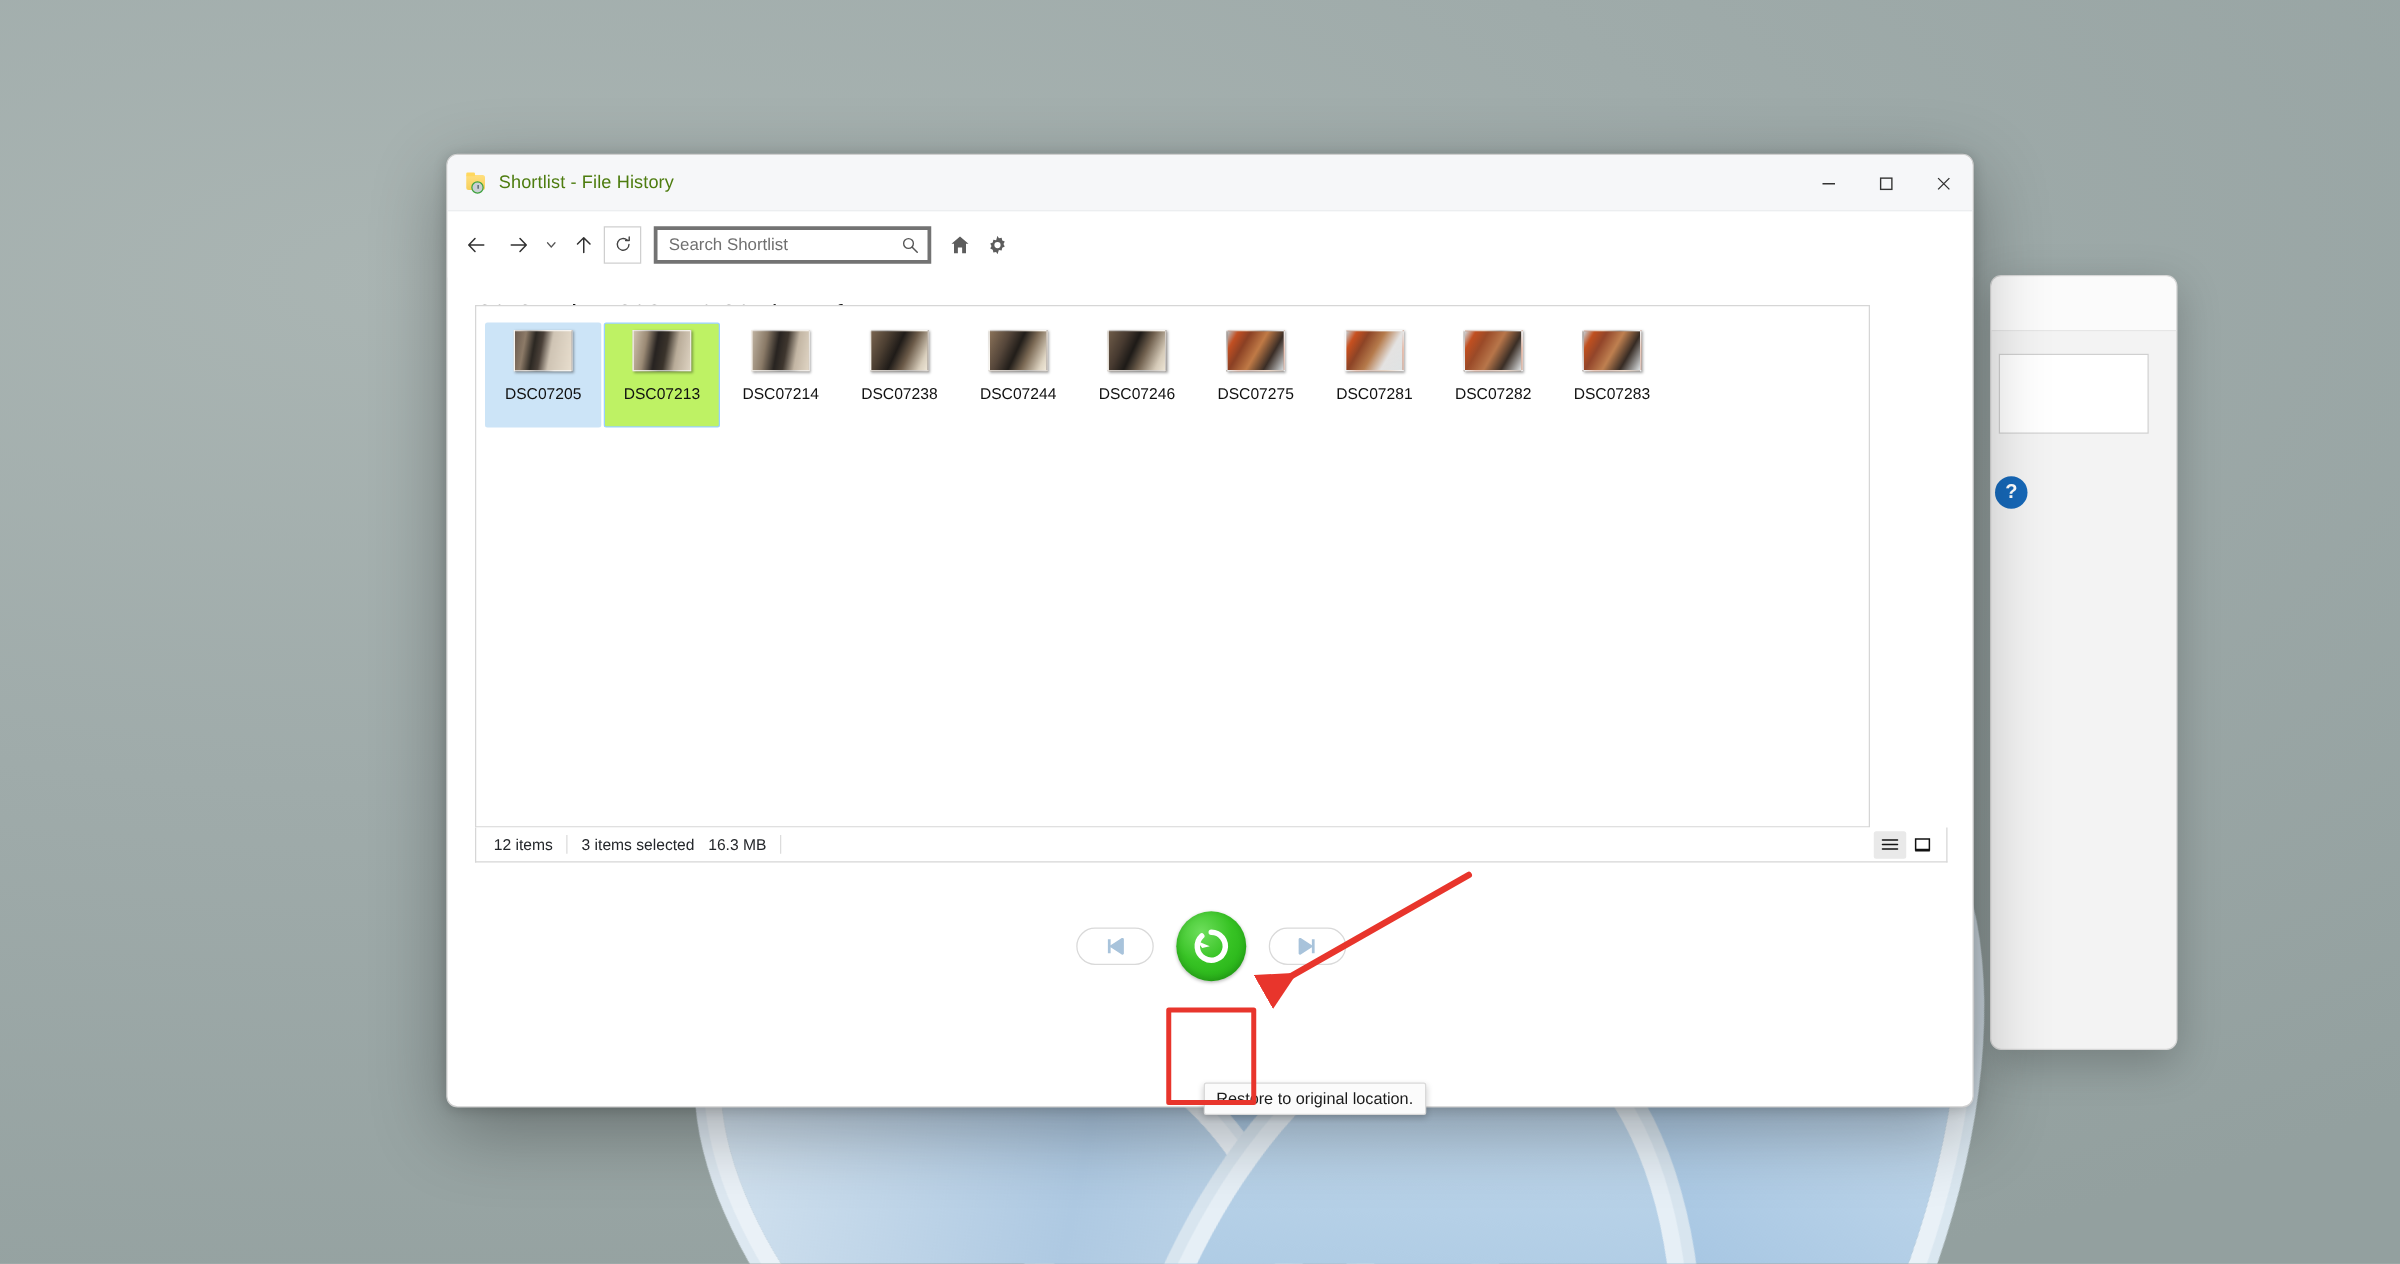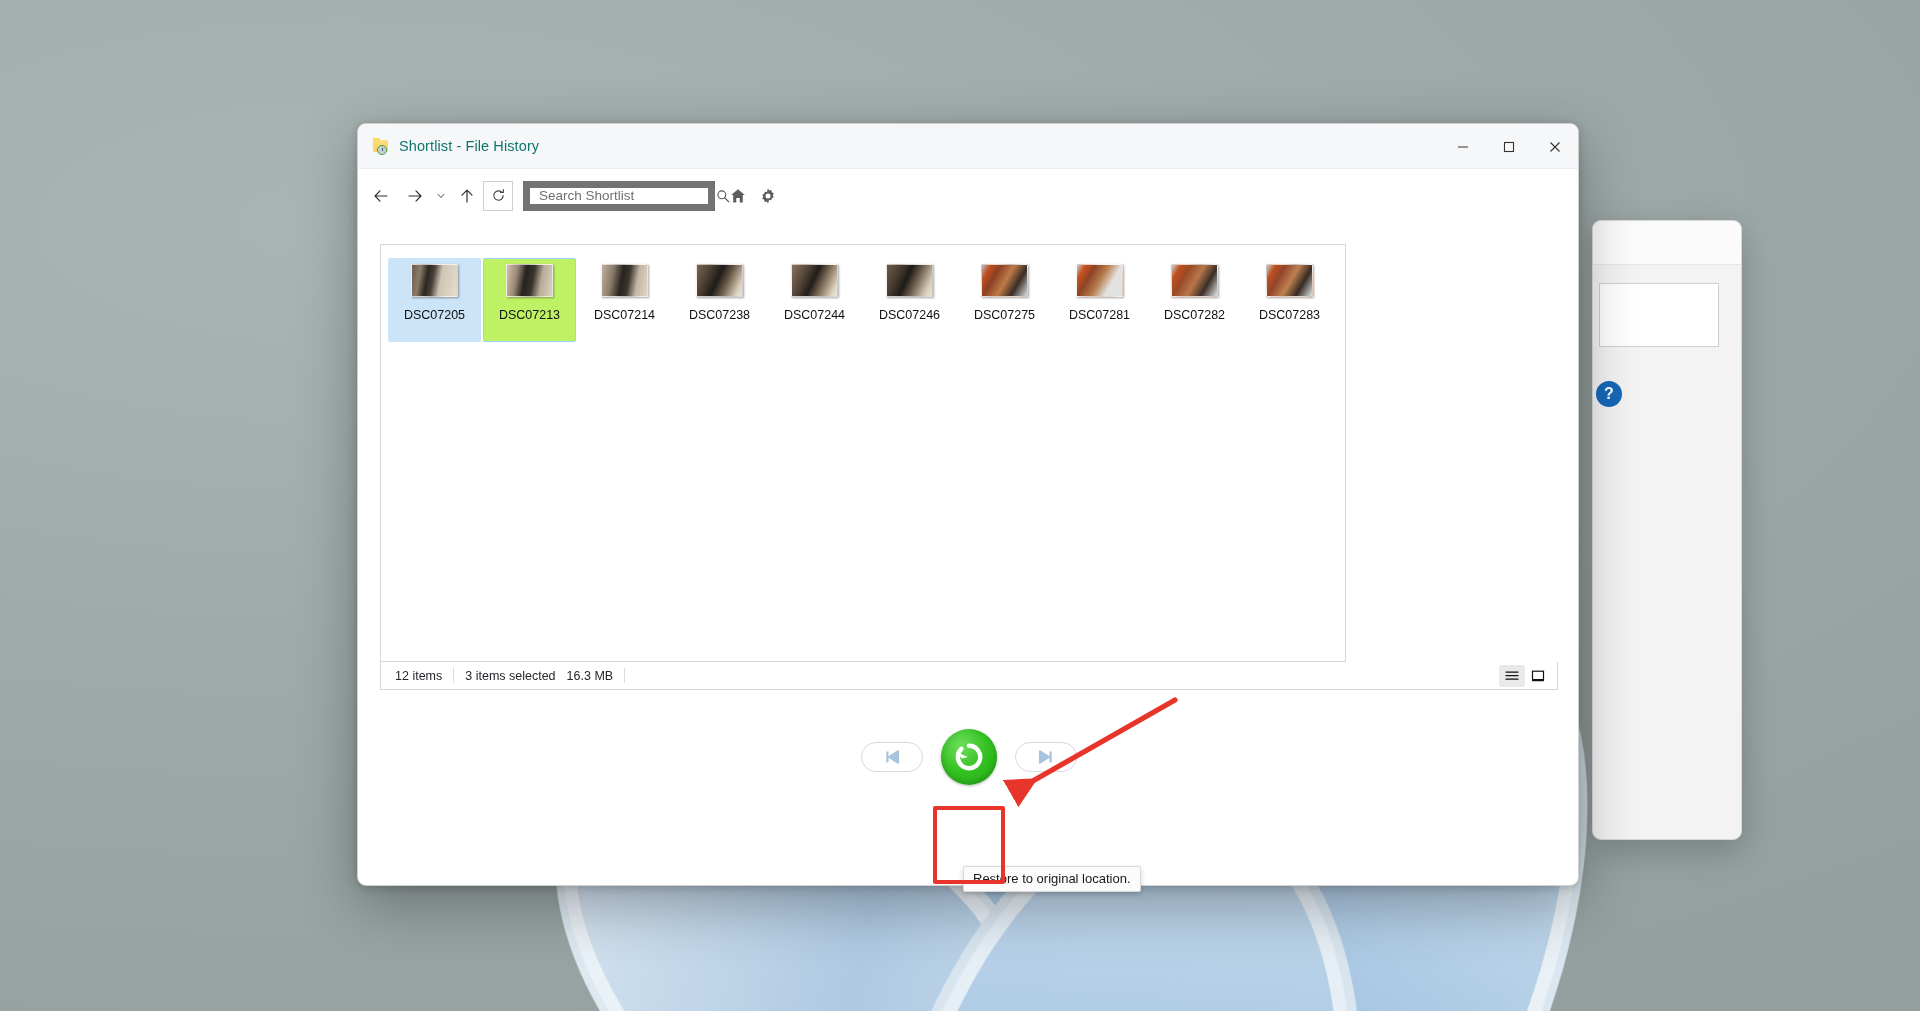--- a/index.html
+++ b/index.html
@@ -101,21 +101,21 @@
   }
   .hist-ico {
     position: absolute; left: 5px; top: 8px; width: 10px; height: 10px;
     border-radius: 50%; background: #c9cfd4; border: 1.6px solid #3fa33f;
   }
   .hist-ico:after {
     content:""; position:absolute; left:4px; top:1.5px; width:1.3px; height:3.4px;
     background:#4a5560;
   }
   .tb-title {
-    margin-left: 9px; font-size: 14.5px; color: #0f766e; letter-spacing: .1px;
+    margin-left: 9px; font-size: 14.5px; color: #4d7c0f; letter-spacing: .1px;
   }
   .win-btns { position: absolute; right: 0; top: 0; height: 45px; display: flex; }
   .win-btn {
     width: 46px; height: 45px; display: flex; align-items: center; justify-content: center;
     color: #333;
   }
   .win-btn svg { display: block; }
 
   
   .toolbar {
@@ -139,21 +139,21 @@
   .addr-caret {
     width: 26px; height: 28px; display: flex; align-items: center; justify-content: center;
     color: #666; flex: none;
   }
   .refresh {
     width: 30px; height: 30px; margin-left: -1px; border: 1px solid #cfcfcf;
     background: #fff; display: flex; align-items: center; justify-content: center;
     color: #444; flex: none;
   }
   .search {
-    width: 192px; height: 30px; margin-left: 10px; border: 7px solid #737373;
+    width: 222px; height: 30px; margin-left: 10px; border: 3px solid #737373;
     background: #fff; display: flex; align-items: center; flex: none;
   }
   .search input {
     border: none; outline: none; flex: 1 1 auto; font-size: 13.5px;
     color: #222; padding-left: 9px; font-family: "Liberation Sans", sans-serif;
     background: transparent;
   }
   .search input::placeholder { color: #707070; }
   .search .mag { width: 28px; display: flex; align-items: center; justify-content: center; color: #555; }
   .tb-right-icons { display: flex; align-items: center; margin-left: 10px; gap: 4px; flex: none; }
@@ -162,21 +162,21 @@
   
   .fh-head {
     font-size: 21px; color: #141414; padding: 18px 0 0 24px; letter-spacing: .2px;
     display: flex; align-items: baseline;
   }
   .fh-head .sep { margin: 0 9px 0 16px; color: #2a2a2a; }
   .fh-head .count { margin-left: 7px; }
 
   
   .pane {
-    position: absolute; left: 22px; top: 120px; width: 966px; height: 418px;
+    position: absolute; left: 22px; top: 120px; width: 1116px; height: 418px;
     border: 1px solid #d6d6d6; background: #fff;
   }
   .grid {
     display: flex; flex-wrap: wrap; align-content: flex-start;
     padding: 10px 6px 0 6px;
   }
   .tile {
     width: 93px; height: 84px; margin: 3px 1px;
     display: flex; flex-direction: column; align-items: center; justify-content: flex-start;
     padding-top: 6px; border-radius: 2px;

